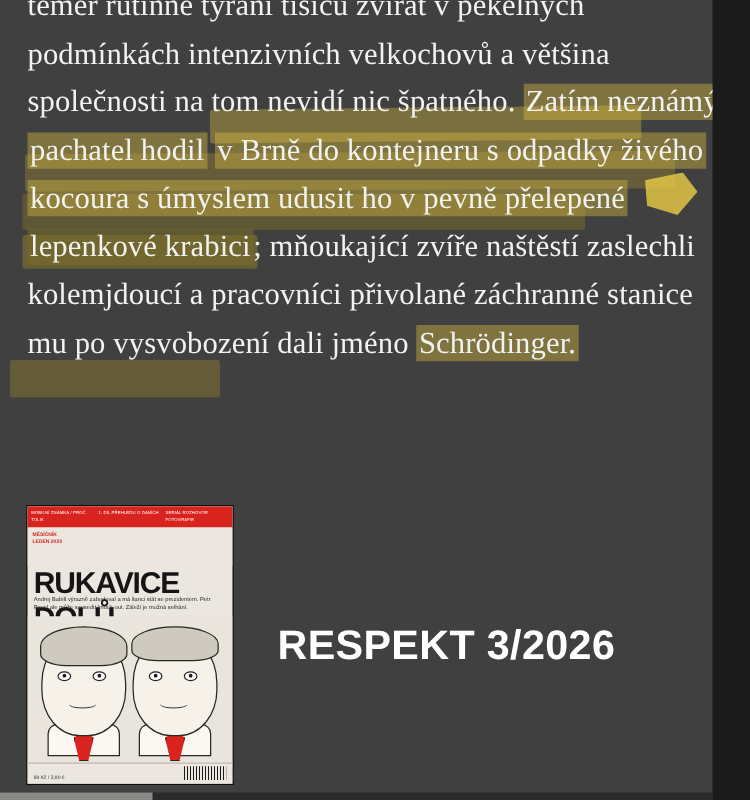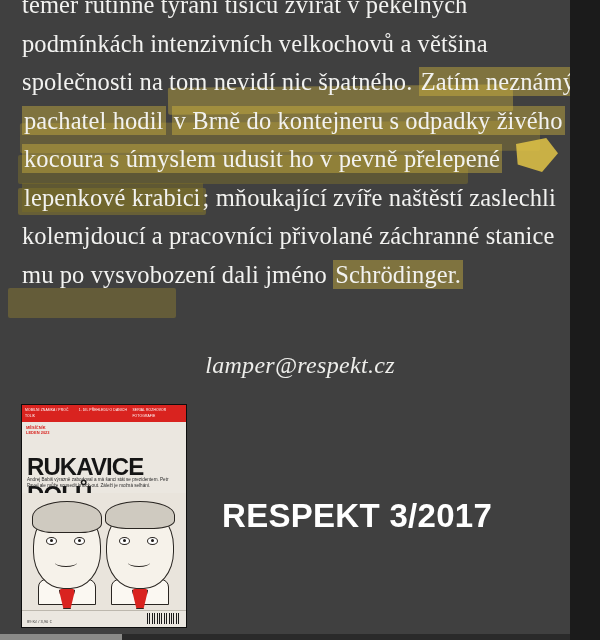--- a/index.html
+++ b/index.html
@@ -299,21 +299,20 @@
 
   <div class="article">
     <p>
       <span>téměř rutinně týrání tisíců</span>
       <span>zvířat v pekelných podmínkách intenzivních velkochovů a většina společnosti na tom nevidí nic špatného. </span><span class="hl-yellow">Zatím neznámý pachatel hodil</span>
       <span class="hl-yellow">v Brně do kontejneru s odpadky živého kocoura s úmyslem udusit ho v pevně přelepené</span>
       <span class="hl-dark">lepenkové krabici</span><span>; mňoukající zvíře naštěstí zaslechli kolemjdoucí a pracovníci přivolané záchranné stanice mu po vysvobození dali jméno </span><span class="hl-yellow">Schrödinger.</span>
     </p>
   </div>
 
-  <div class="signature">lamper@respekt.cz</div>
 
   <div class="promo">
     <div class="cover">
       <div class="cover-topbar">
         <div class="col">MOBILNÍ ZNÁMKA / PROČ TOLIK</div>
         <div class="col">1. DÍL PŘEHLEDU O DANÍCH</div>
         <div class="col">SERIÁL ROZHOVOR FOTOGRAFIE</div>
       </div>
       <div class="cover-masthead"></div>
       <div class="cover-dateblock">MĚSÍČNÍK
@@ -348,19 +347,19 @@
         <div class="mouth" style="left:33px; top:66px;"></div>
         <div class="mouth" style="left:106px; top:66px;"></div>
       </div>
 
       <div class="cover-footer">
         <div class="cover-price">89 Kč / 3,90 €</div>
         <div class="cover-barcode"></div>
       </div>
     </div>
 
-    <div class="promo-title">RESPEKT 3/2017</div>
+    <div class="promo-title">RESPEKT 3/2026</div>
   </div>
 
   <div class="progressbar">
     <div class="fill"></div>
   </div>
 </div>
 
 </body></html>

